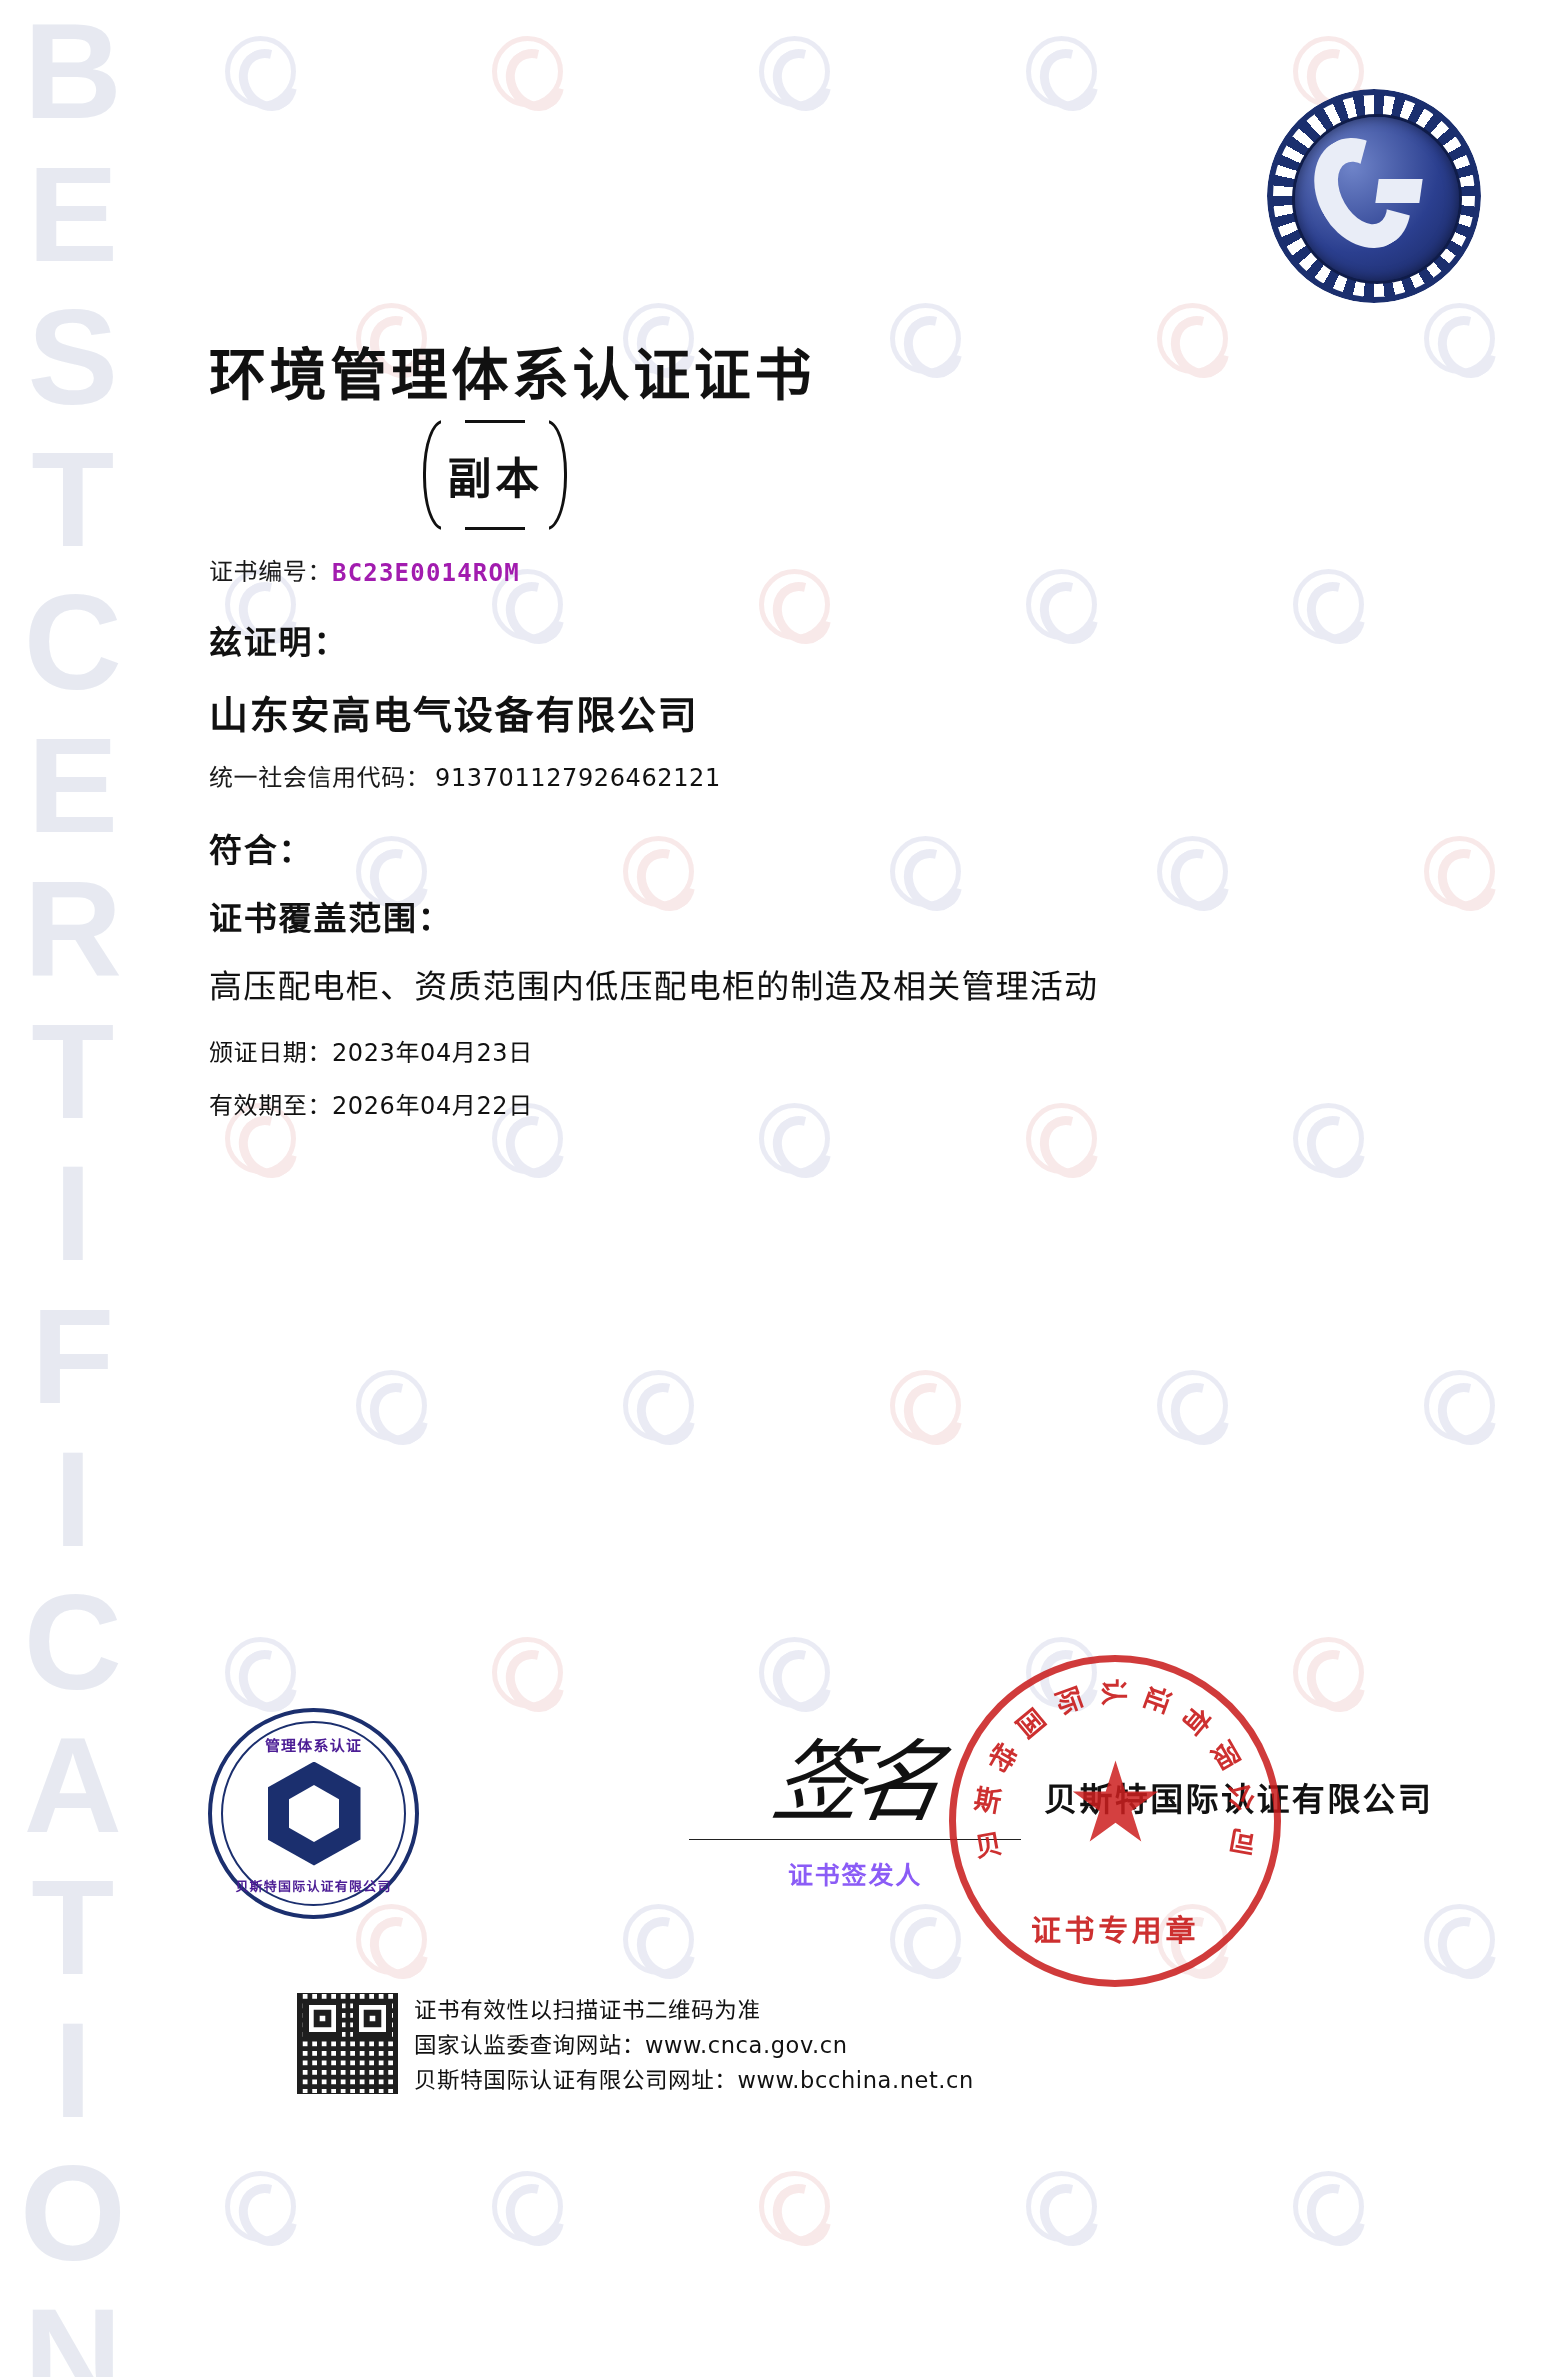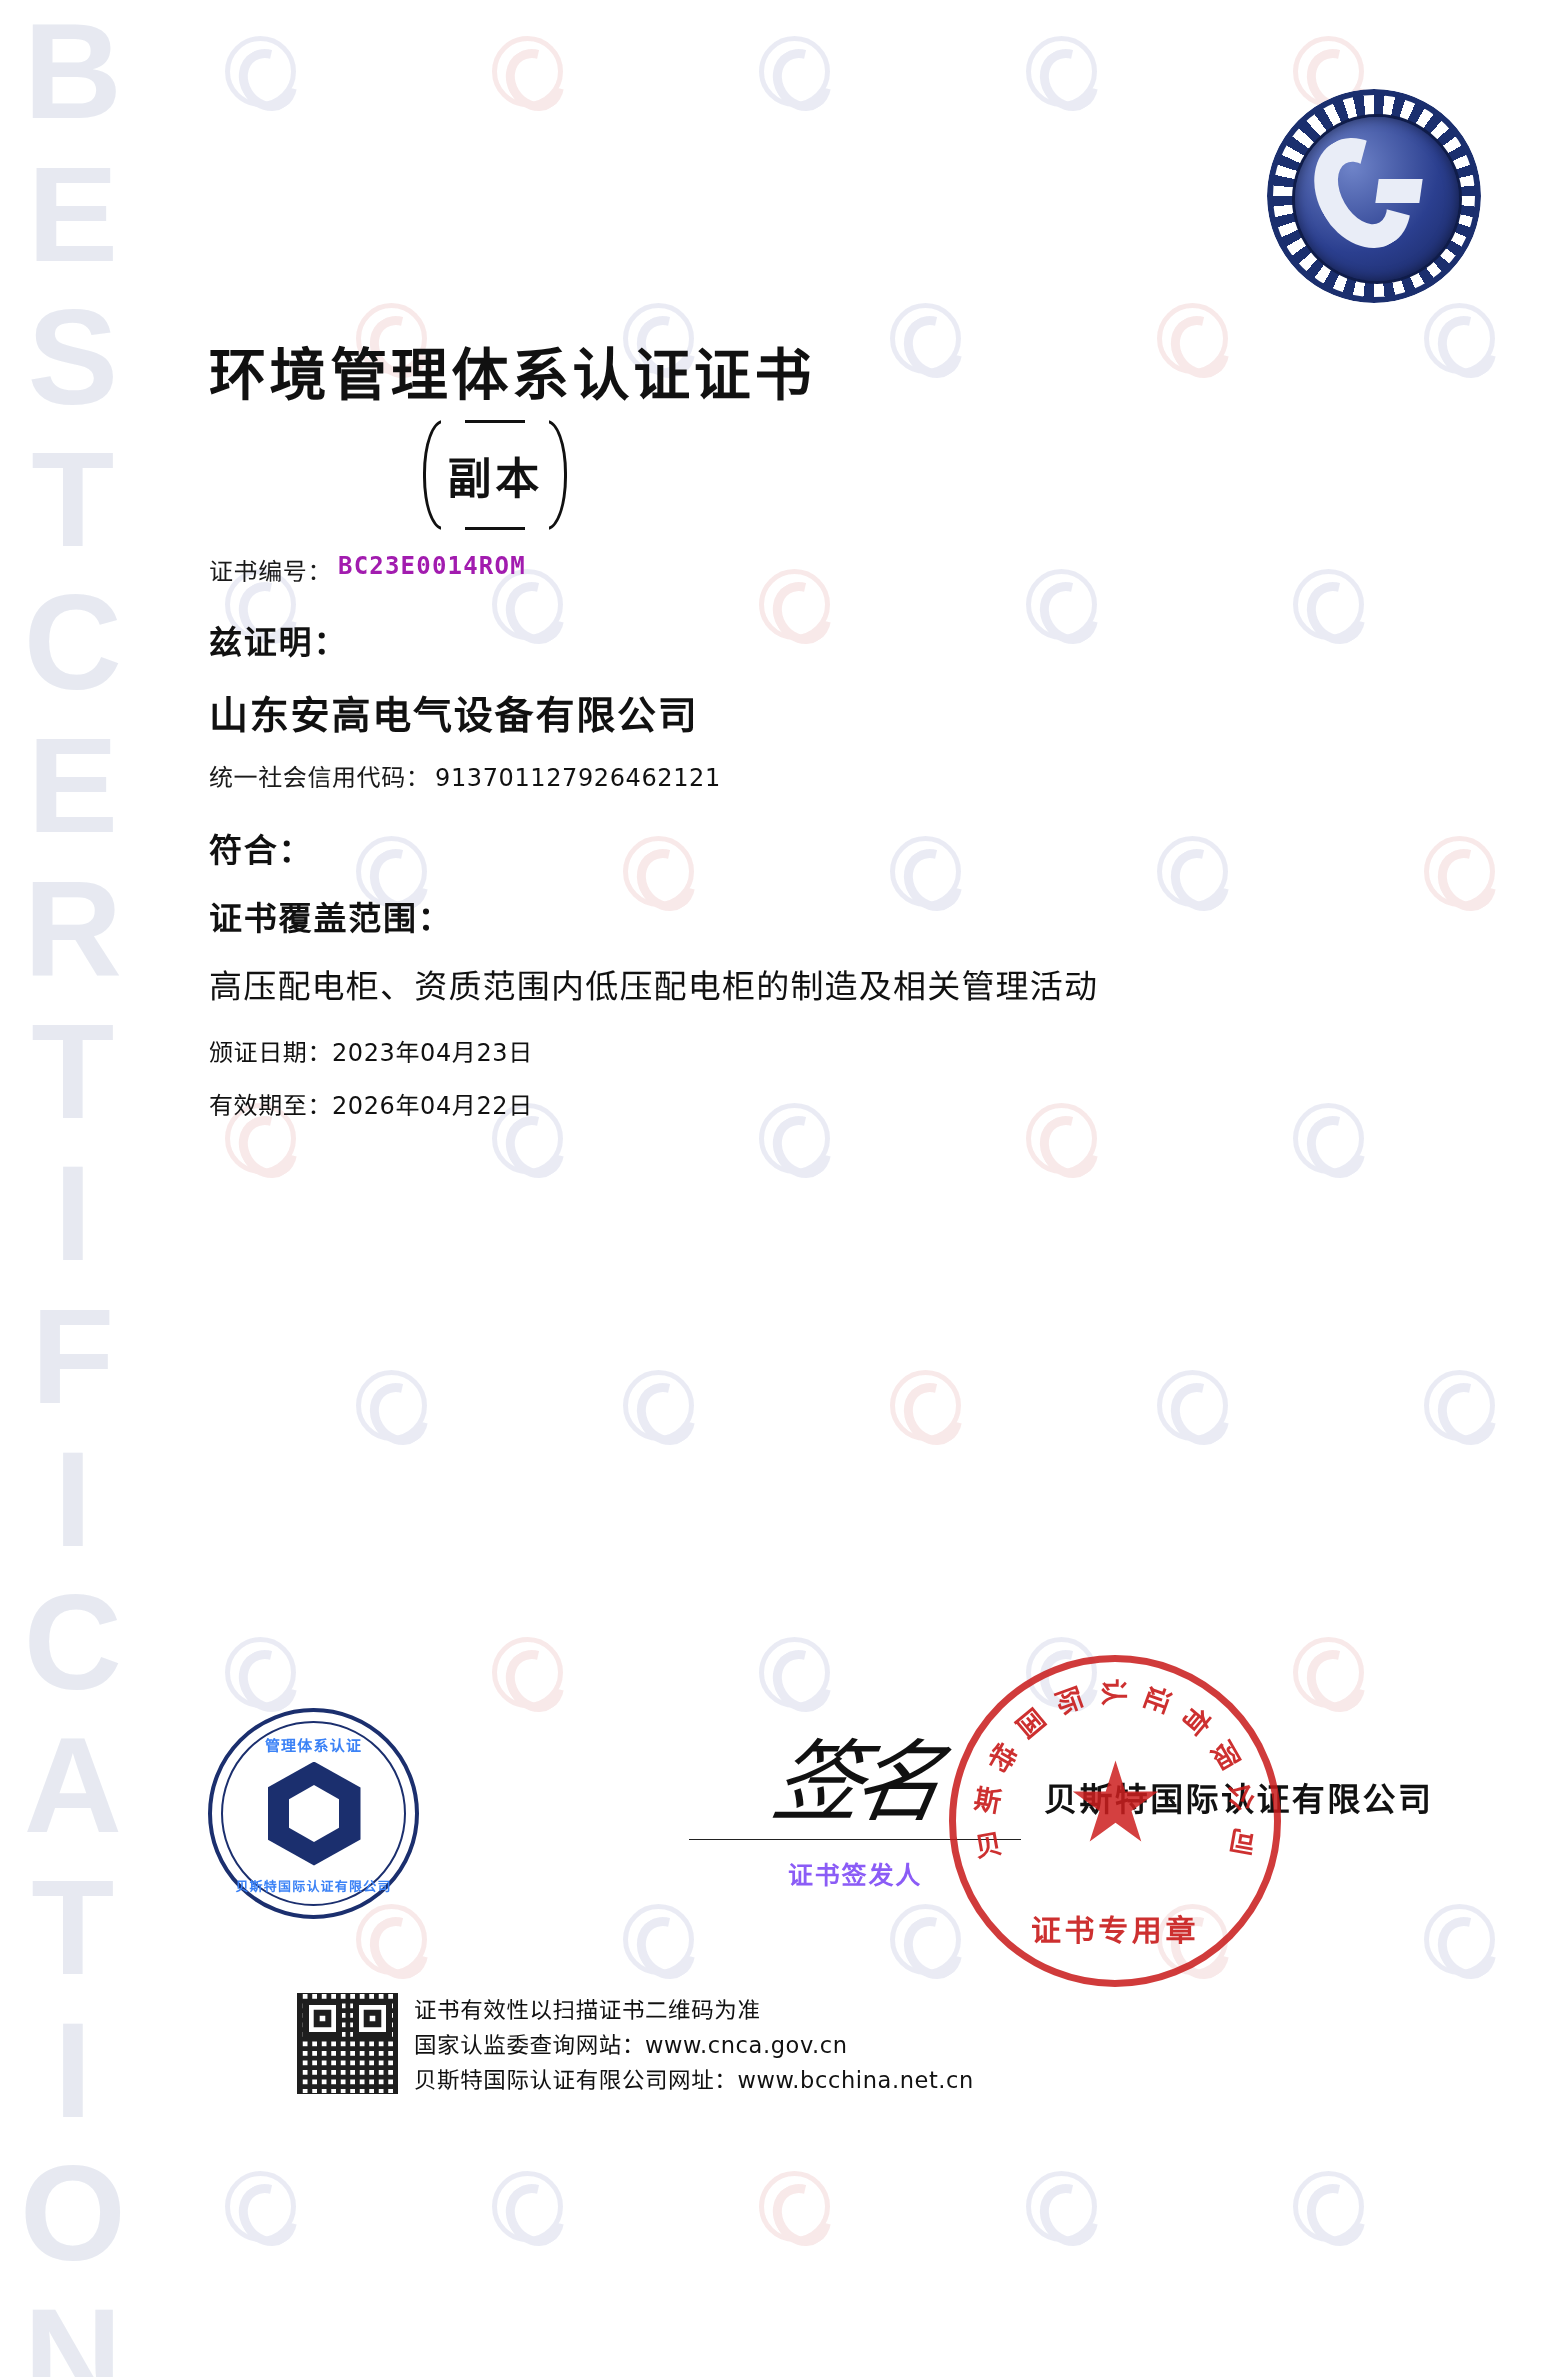--- a/index.html
+++ b/index.html
@@ -189,22 +189,21 @@
   }
   .label-small {
     font-size: 24px;
     color: #1a1a1a;
     letter-spacing: 0.6px;
     font-family: "DejaVu Sans", "Liberation Sans", sans-serif;
     white-space: nowrap;
   }
   .cert-no-row {
     display: flex;
-    align-items: flex-start;
-    gap: 6px;
+    align-items: flex-end;
     margin-bottom: 28.5px;
   }
   .cert-no-value {
     font-size: 24px;
     font-weight: bold;
     letter-spacing: 1.2px;
     color: #a21caf;
     font-family: "DejaVu Sans Mono", "Liberation Mono", monospace;
   }
   .heading-line {
@@ -307,21 +306,21 @@
     margin-top: -28.5px;
     background: #ffffff;
     clip-path: polygon(50% 0%, 100% 25%, 100% 75%, 50% 100%, 0% 75%, 0% 25%);
   }
   .accred-logo .top-text,
   .accred-logo .bottom-text {
     position: absolute;
     left: 0;
     width: 100%;
     text-align: center;
-    color: #3b82f6;
+    color: #4c1d95;
     font-size: 15px;
     font-weight: bold;
     letter-spacing: 1.2px;
     font-family: Liberation Mono, monospace;
   }
   .accred-logo .top-text { top: 26px; }
   .accred-logo .bottom-text { bottom: 24px; font-size: 13px; }
 
   .signature-col {
     position: absolute;

